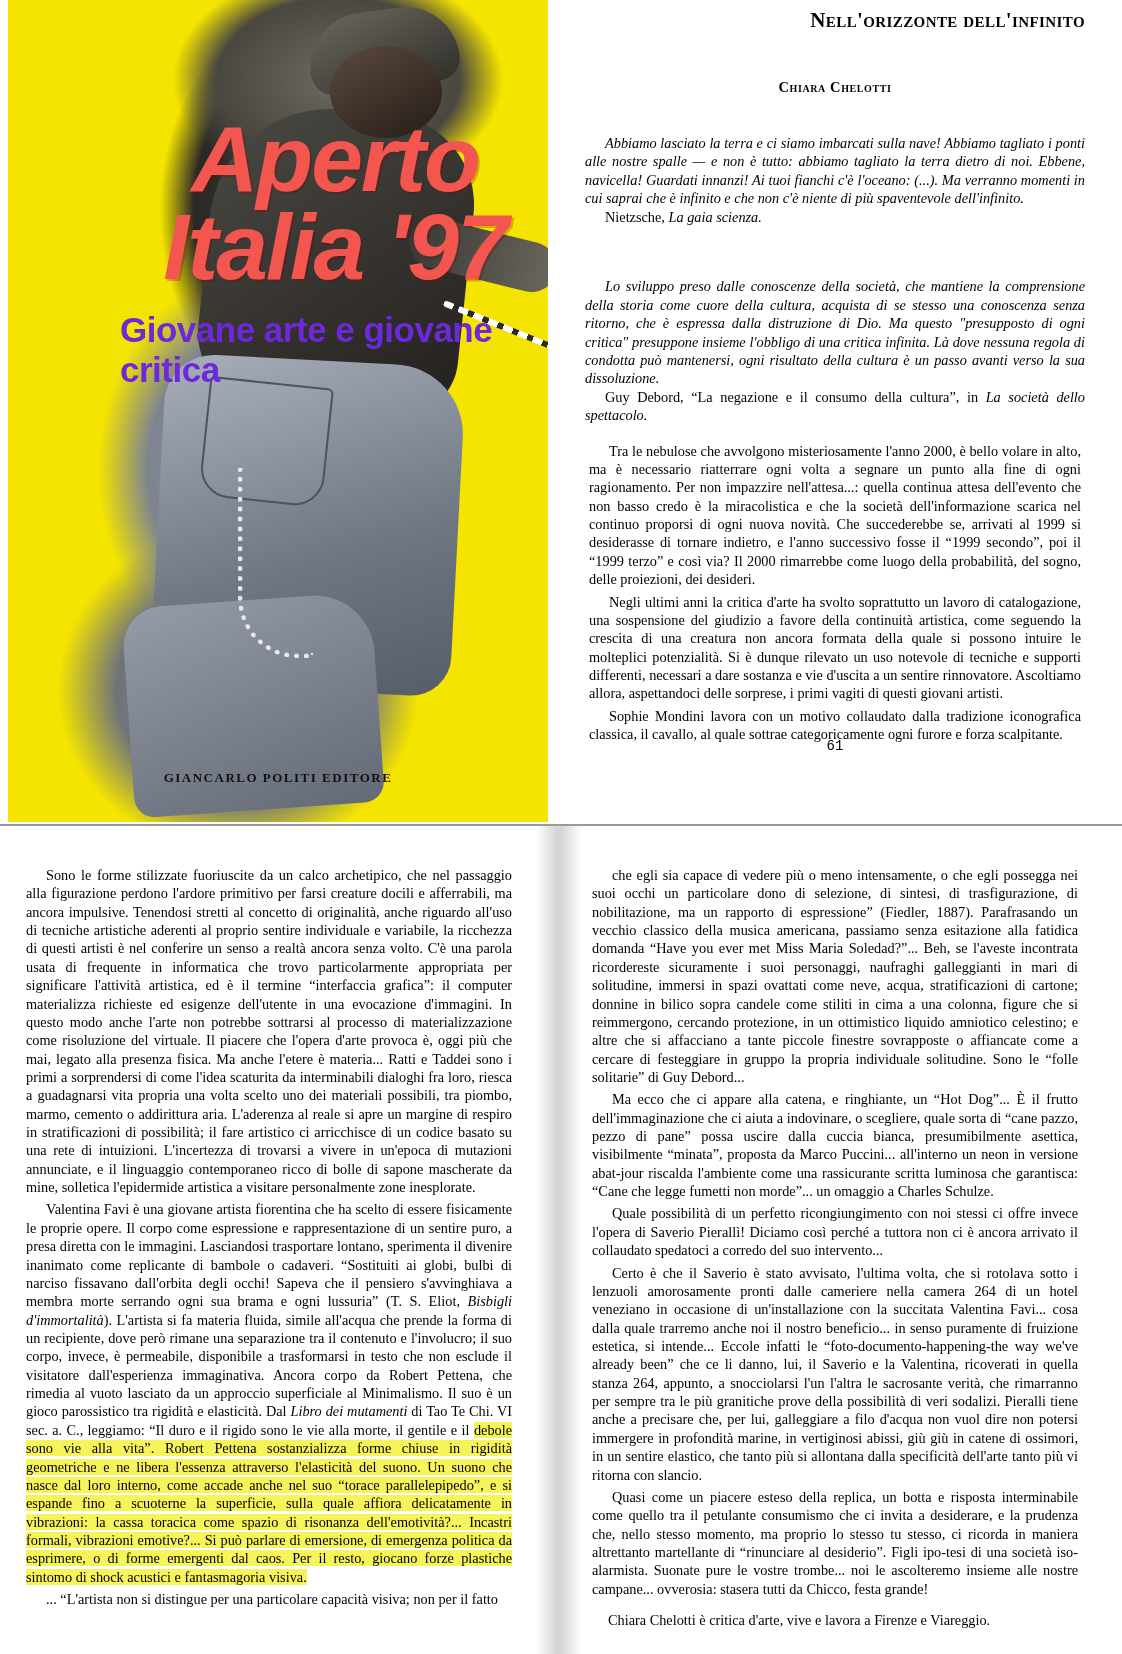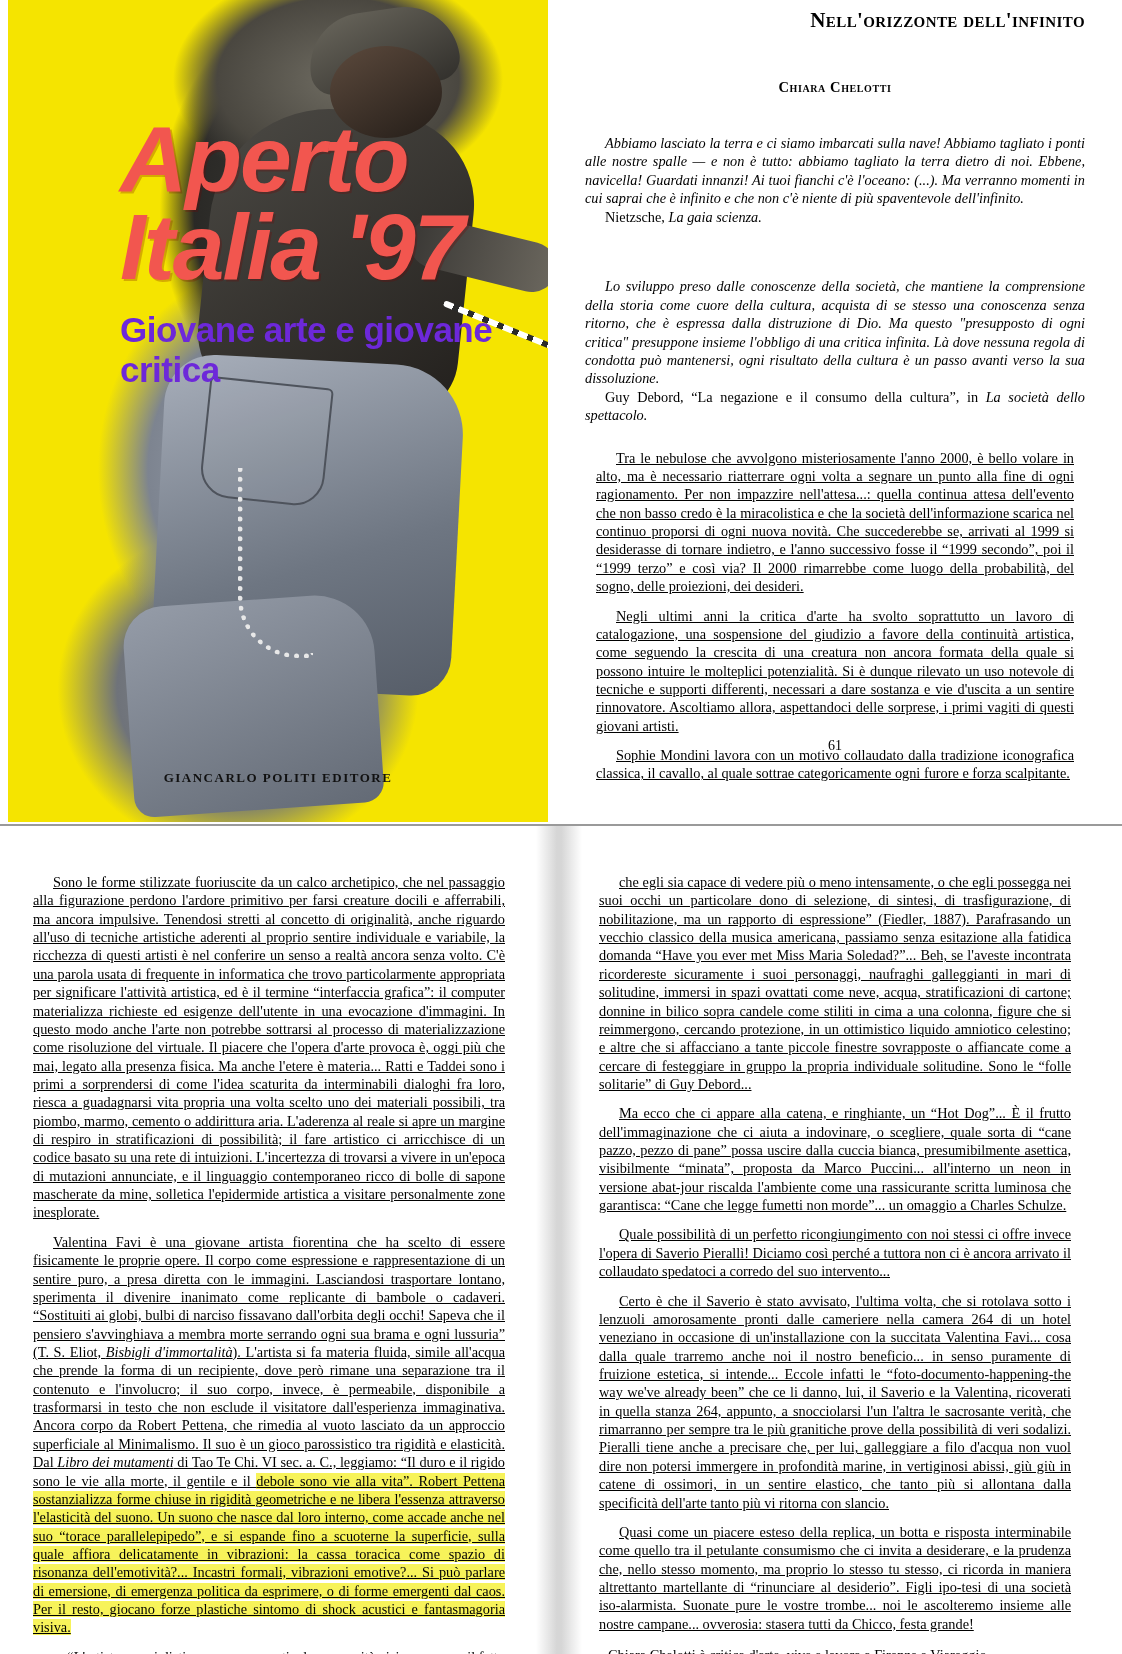--- a/index.html
+++ b/index.html
@@ -110,20 +110,21 @@
     position: absolute;
     left: 112px;
     top: 118px;
     width: 430px;
     font-family: "Liberation Sans", sans-serif;
     font-weight: bold;
     font-style: italic;
     color: #f2564f;
     line-height: 0.9;
     text-shadow: 2px 2px 0 rgba(120,0,0,0.25);
+    text-align: center;
   }
   .cover-title .l1 { font-size: 93px; letter-spacing: -2px; display: block; }
   .cover-title .l2 { font-size: 93px; letter-spacing: -2px; display: block; margin-top: 4px; }
   .cover-sub {
     position: absolute;
     left: 112px;
     top: 310px;
     width: 430px;
     font-family: "Liberation Sans", sans-serif;
     font-weight: bold;
@@ -175,27 +176,28 @@
     text-align: justify;
   }
   .epi p { margin: 0; text-indent: 20px; }
   .epi p.src { text-indent: 20px; font-style: normal; }
   .epi p.src i { font-style: italic; }
   .body-txt {
     font-size: 14.3px;
     line-height: 1.285;
     text-align: justify;
   }
-  .body-txt p { margin: 11px; text-indent: 20px; text-decoration: underline; }
+  .body-txt p { margin: 4px; text-indent: 20px; }
   .gap { height: 13px; }
   .folio {
     position: absolute;
     left: 0; right: 0;
     text-align: center;
     font-size: 14px;
+    font-family: Liberation Mono, monospace;
   }
 
   
   .bottom-spread {
     position: absolute;
     left: 0; top: 824px;
     width: 1122px;
     height: 830px;
     background: #ffffff;
     border-top: 2px solid #9a9a9a;

